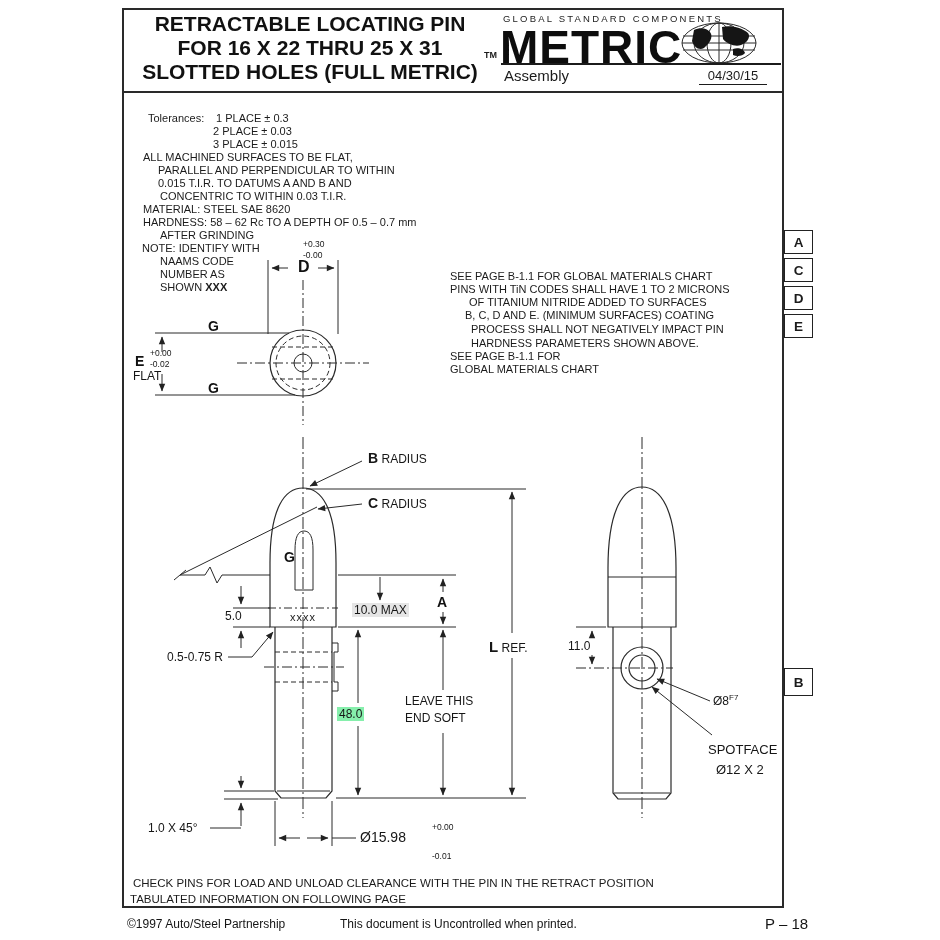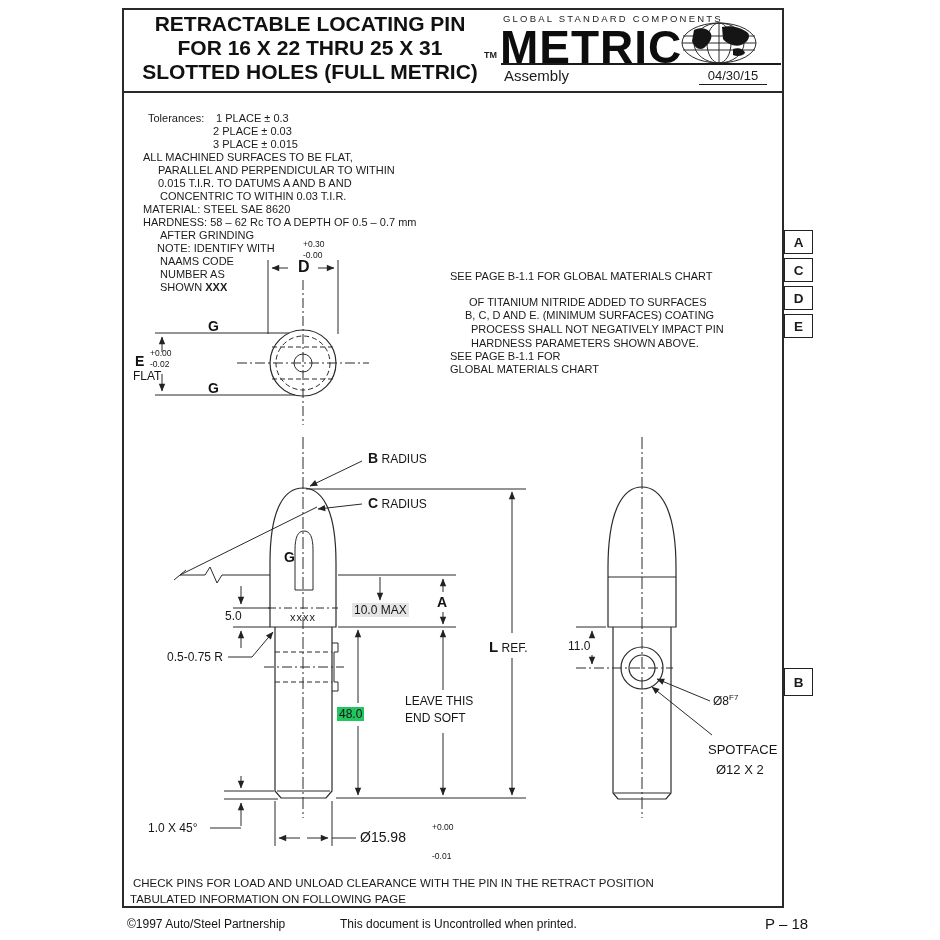--- a/index.html
+++ b/index.html
@@ -188,26 +188,27 @@
   <div class="abs note" style="left:216px; top:112px;">1 PLACE ± 0.3</div>
   <div class="abs note" style="left:213px; top:125px;">2 PLACE ± 0.03</div>
   <div class="abs note" style="left:213px; top:138px;">3 PLACE ± 0.015</div>
   <div class="abs note" style="left:143px; top:151px;">ALL MACHINED SURFACES TO BE FLAT,</div>
   <div class="abs note" style="left:158px; top:164px;">PARALLEL AND PERPENDICULAR TO WITHIN</div>
   <div class="abs note" style="left:158px; top:177px;">0.015 T.I.R. TO DATUMS A AND B AND</div>
   <div class="abs note" style="left:160px; top:190px;">CONCENTRIC TO WITHIN 0.03 T.I.R.</div>
   <div class="abs note" style="left:143px; top:203px;">MATERIAL: STEEL SAE 8620</div>
   <div class="abs note" style="left:143px; top:216px;">HARDNESS: 58 – 62 Rc TO A DEPTH OF 0.5 – 0.7 mm</div>
   <div class="abs note" style="left:160px; top:229px;">AFTER GRINDING</div>
-  <div class="abs note" style="left:157px; top:242px;text-align:center;">NOTE: IDENTIFY WITH</div>
+  <div class="abs note" style="left:142px; top:242px;text-align:center;">NOTE: IDENTIFY WITH</div>
   <div class="abs note" style="left:160px; top:255px;">NAAMS CODE</div>
   <div class="abs note" style="left:160px; top:268px;">NUMBER AS</div>
   <div class="abs note" style="left:160px; top:281px;"><span>SHOWN </span><b>XXX</b></div>
 
   <div class="abs note" style="left:450px; top:270px;">SEE PAGE B-1.1 FOR GLOBAL MATERIALS CHART</div>
+  <div class="abs note" style="left:450px; top:283px;">PINS WITH TiN CODES SHALL HAVE 1 TO 2 MICRONS</div>
   <div class="abs note" style="left:469px; top:296px;">OF TITANIUM NITRIDE ADDED TO SURFACES</div>
   <div class="abs note" style="left:465px; top:309px;">B, C, D AND E. (MINIMUM SURFACES) COATING</div>
   <div class="abs note" style="left:471px; top:323px;">PROCESS SHALL NOT NEGATIVELY IMPACT PIN</div>
   <div class="abs note" style="left:471px; top:337px;">HARDNESS PARAMETERS SHOWN ABOVE.</div>
   <div class="abs note" style="left:450px; top:350px;">SEE PAGE B-1.1 FOR</div>
   <div class="abs note" style="left:450px; top:363px;">GLOBAL MATERIALS CHART</div>
 
   <div class="datum" style="left:784px; top:230px;">A</div>
   <div class="datum" style="left:784px; top:258px;">C</div>
   <div class="datum" style="left:784px; top:286px;">D</div>
@@ -225,21 +226,21 @@
   <div class="abs tol" style="left:303px; top:251px;">-0.00</div>
 
   <div class="abs dim" style="left:368px; top:450px;"><b style="font-size:14px;">B</b> <span>RADIUS</span></div>
   <div class="abs dim" style="left:368px; top:495px;"><b style="font-size:14px;">C</b> <span>RADIUS</span></div>
   <div class="abs dimB" style="left:284px; top:549px;">G</div>
   <div class="abs dim" style="left:225px; top:609px;">5.0</div>
   <div class="abs note" style="left:290px; top:611px; letter-spacing:1px;">xxxx</div>
   <div class="abs dim" style="left:352px; top:603px; background:#e5e5e5; padding:0 2px;">10.0 MAX</div>
   <div class="abs dimB" style="left:437px; top:594px;">A</div>
   <div class="abs dim" style="left:167px; top:650px;">0.5-0.75 R</div>
-  <div class="abs dim" style="left:337px; top:707px; background:#22c55e; padding:0 2px;">48.0</div>
+  <div class="abs dim" style="left:337px; top:707px; background:#86efac; padding:0 2px;">48.0</div>
   <div class="abs dim" style="left:405px; top:694px;">LEAVE THIS</div>
   <div class="abs dim" style="left:405px; top:711px;">END SOFT</div>
   <div class="abs dim" style="left:487px; top:638px; background:#fff; padding:0 2px;"><b style="font-size:15px;">L</b> <span>REF.</span></div>
   <div class="abs dim" style="left:148px; top:821px;">1.0 X 45°</div>
   <div class="abs dim" style="left:360px; top:829px; font-size:14px;">Ø15.98</div>
   <div class="abs tol" style="left:432px; top:823px;">+0.00</div>
   <div class="abs tol" style="left:432px; top:836px;margin-top:16px;">-0.01</div>
 
   <div class="abs dim" style="left:566px; top:639px; background:#fff; padding:0 2px;">11.0</div>
   <div class="abs dim" style="left:713px; top:693px;"><span>Ø8</span><sup class="fit">F7</sup></div>

